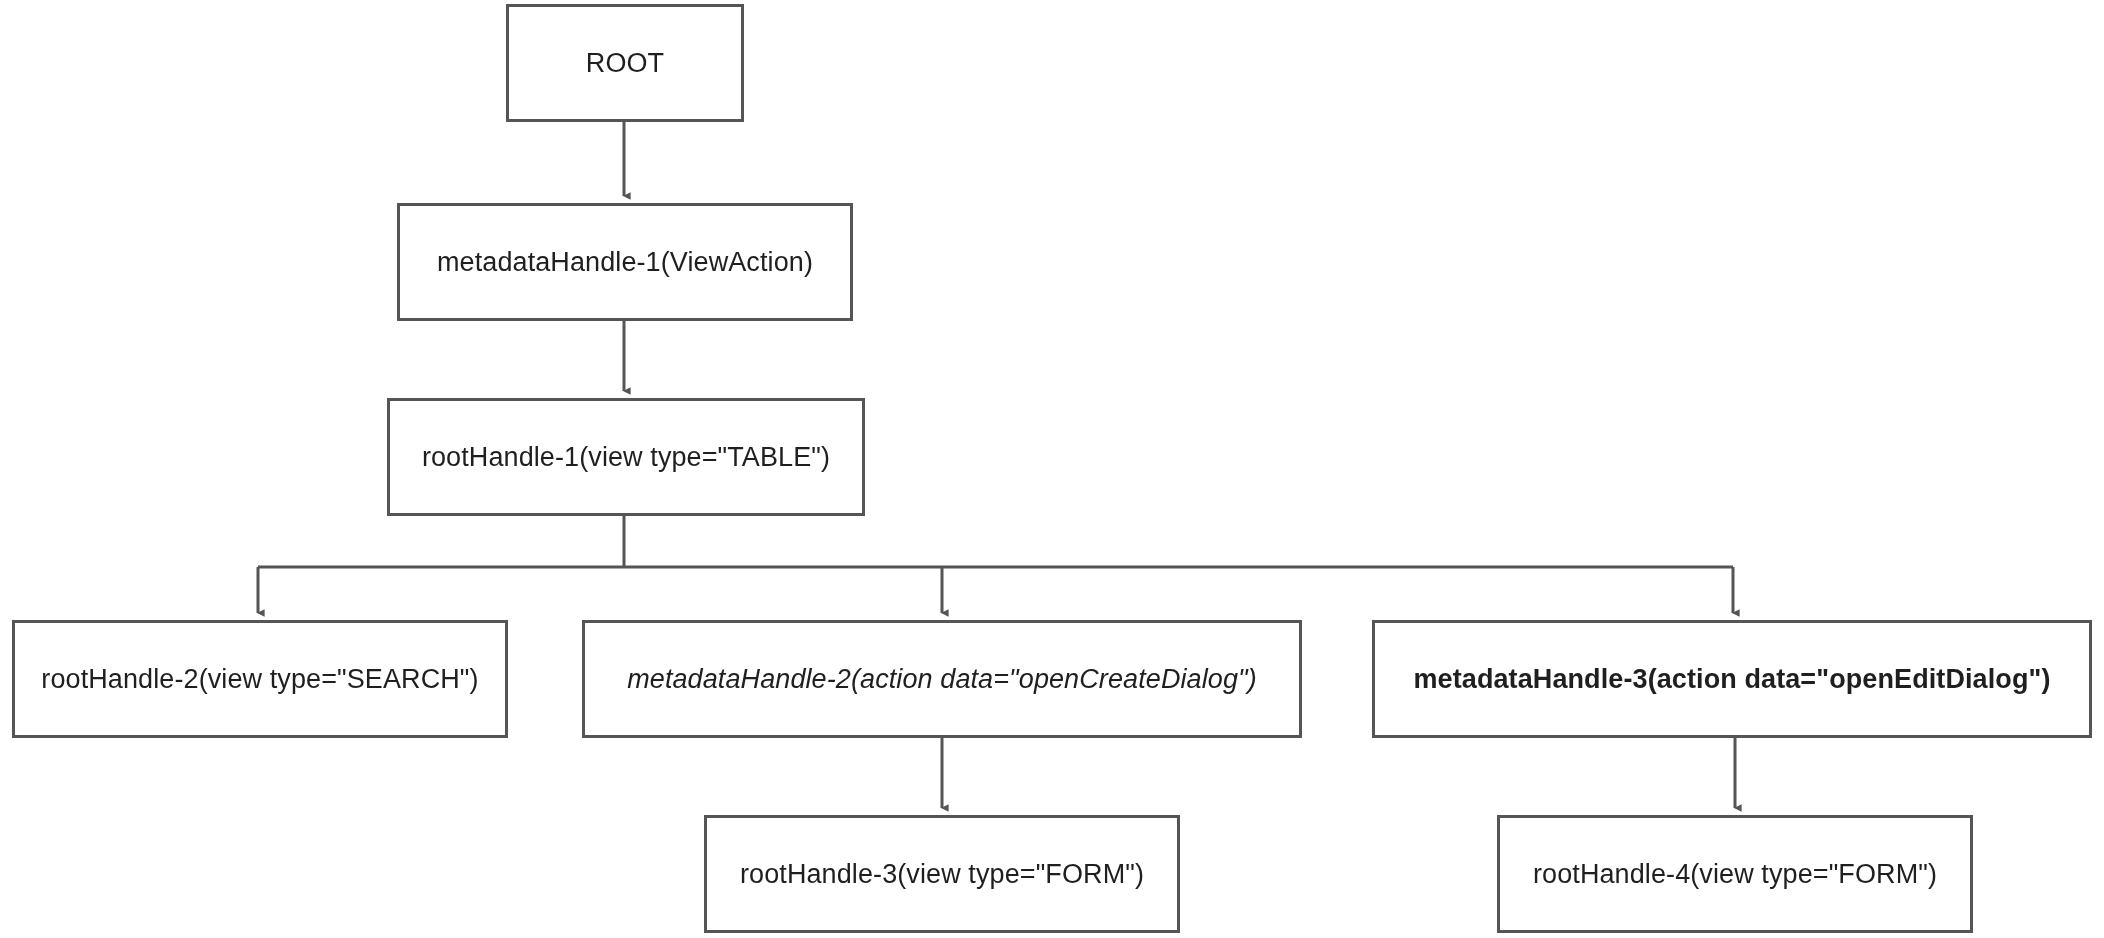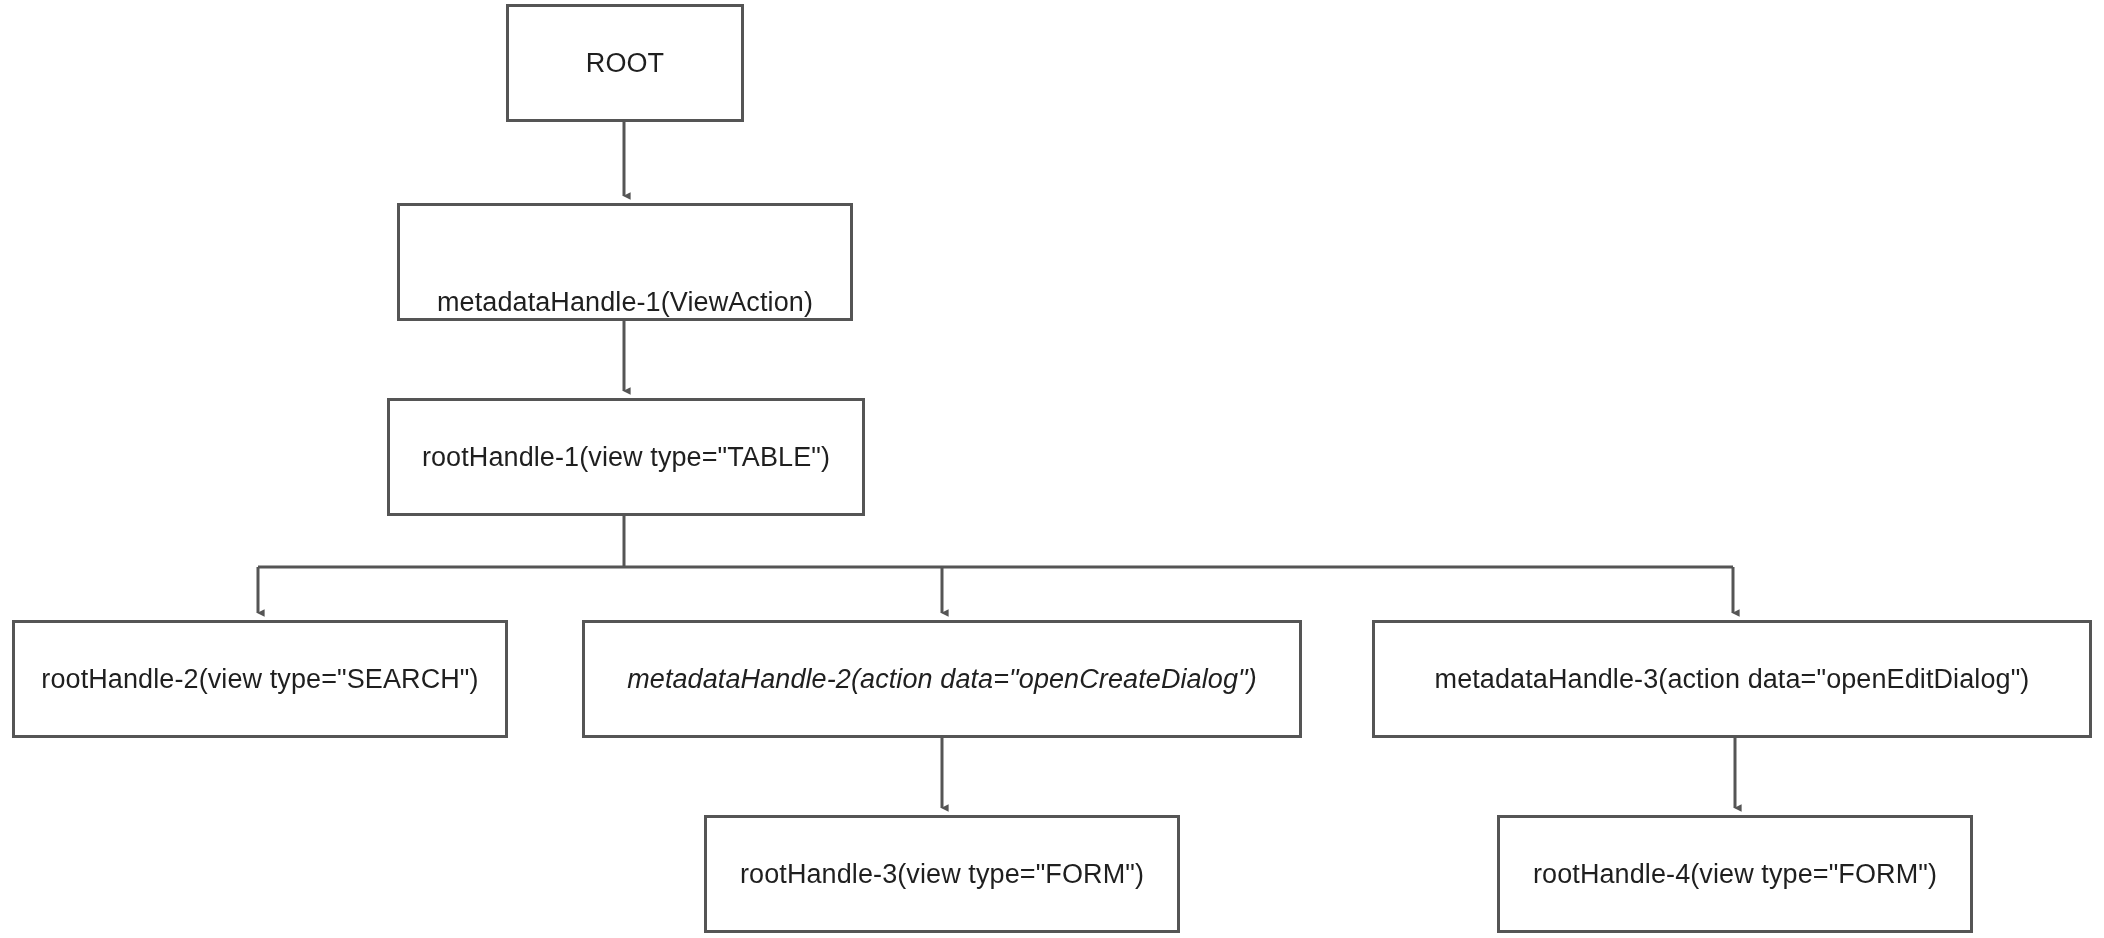--- a/index.html
+++ b/index.html
@@ -74,37 +74,37 @@
 
     <path d="M 942 738 L 942 808" stroke="#555555" stroke-width="3" fill="none" marker-end="url(#arrowhead)"></path>
 
     <path d="M 1735 738 L 1735 808" stroke="#555555" stroke-width="3" fill="none" marker-end="url(#arrowhead)"></path>
   </svg>
 
   <div class="node" id="node-root" style="left: 506px; top: 4px; width: 238px; height: 118px; background: rgb(255, 255, 255); border: 3px solid rgb(85, 85, 85); color: rgb(31, 31, 31); font-size: 27px;">
     <span class="node-label">ROOT</span>
   </div>
 
-  <div class="node" id="node-metadataHandle-1" style="left: 397px; top: 203px; width: 456px; height: 118px; background: rgb(255, 255, 255); border: 3px solid rgb(85, 85, 85); color: rgb(31, 31, 31); font-size: 27px; align-items: flex-end;">
+  <div class="node" id="node-metadataHandle-1" style="left: 397px; top: 203px; width: 456px; height: 118px; background: rgb(255, 255, 255); border: 3px solid rgb(85, 85, 85); color: rgb(31, 31, 31); font-size: 27px;">
     <span class="node-label">metadataHandle-1(ViewAction)</span>
   </div>
 
   <div class="node" id="node-rootHandle-1" style="left: 387px; top: 398px; width: 478px; height: 118px; background: rgb(255, 255, 255); border: 3px solid rgb(85, 85, 85); color: rgb(31, 31, 31); font-size: 27px;">
     <span class="node-label">rootHandle-1(view type="TABLE")</span>
   </div>
 
   <div class="node" id="node-rootHandle-2" style="left: 12px; top: 620px; width: 496px; height: 118px; background: rgb(255, 255, 255); border: 3px solid rgb(85, 85, 85); color: rgb(31, 31, 31); font-size: 27px;">
     <span class="node-label">rootHandle-2(view type="SEARCH")</span>
   </div>
 
   <div class="node" id="node-metadataHandle-2" style="left: 582px; top: 620px; width: 720px; height: 118px; background: rgb(255, 255, 255); border: 3px solid rgb(85, 85, 85); color: rgb(31, 31, 31); font-size: 27px; font-style: italic;">
     <span class="node-label">metadataHandle-2(action data="openCreateDialog")</span>
   </div>
 
-  <div class="node" id="node-metadataHandle-3" style="left: 1372px; top: 620px; width: 720px; height: 118px; background: rgb(255, 255, 255); border: 3px solid rgb(85, 85, 85); color: rgb(31, 31, 31); font-size: 27px;">
+  <div class="node" id="node-metadataHandle-3" style="left: 1372px; top: 620px; width: 720px; height: 118px; background: rgb(255, 255, 255); border: 3px solid rgb(85, 85, 85); color: rgb(31, 31, 31); font-size: 27px; font-weight: bold;">
     <span class="node-label">metadataHandle-3(action data="openEditDialog")</span>
   </div>
 
   <div class="node" id="node-rootHandle-3" style="left: 704px; top: 815px; width: 476px; height: 118px; background: rgb(255, 255, 255); border: 3px solid rgb(85, 85, 85); color: rgb(31, 31, 31); font-size: 27px;">
     <span class="node-label">rootHandle-3(view type="FORM")</span>
   </div>
 
   <div class="node" id="node-rootHandle-4" style="left: 1497px; top: 815px; width: 476px; height: 118px; background: rgb(255, 255, 255); border: 3px solid rgb(85, 85, 85); color: rgb(31, 31, 31); font-size: 27px;">
     <span class="node-label">rootHandle-4(view type="FORM")</span>
   </div>

